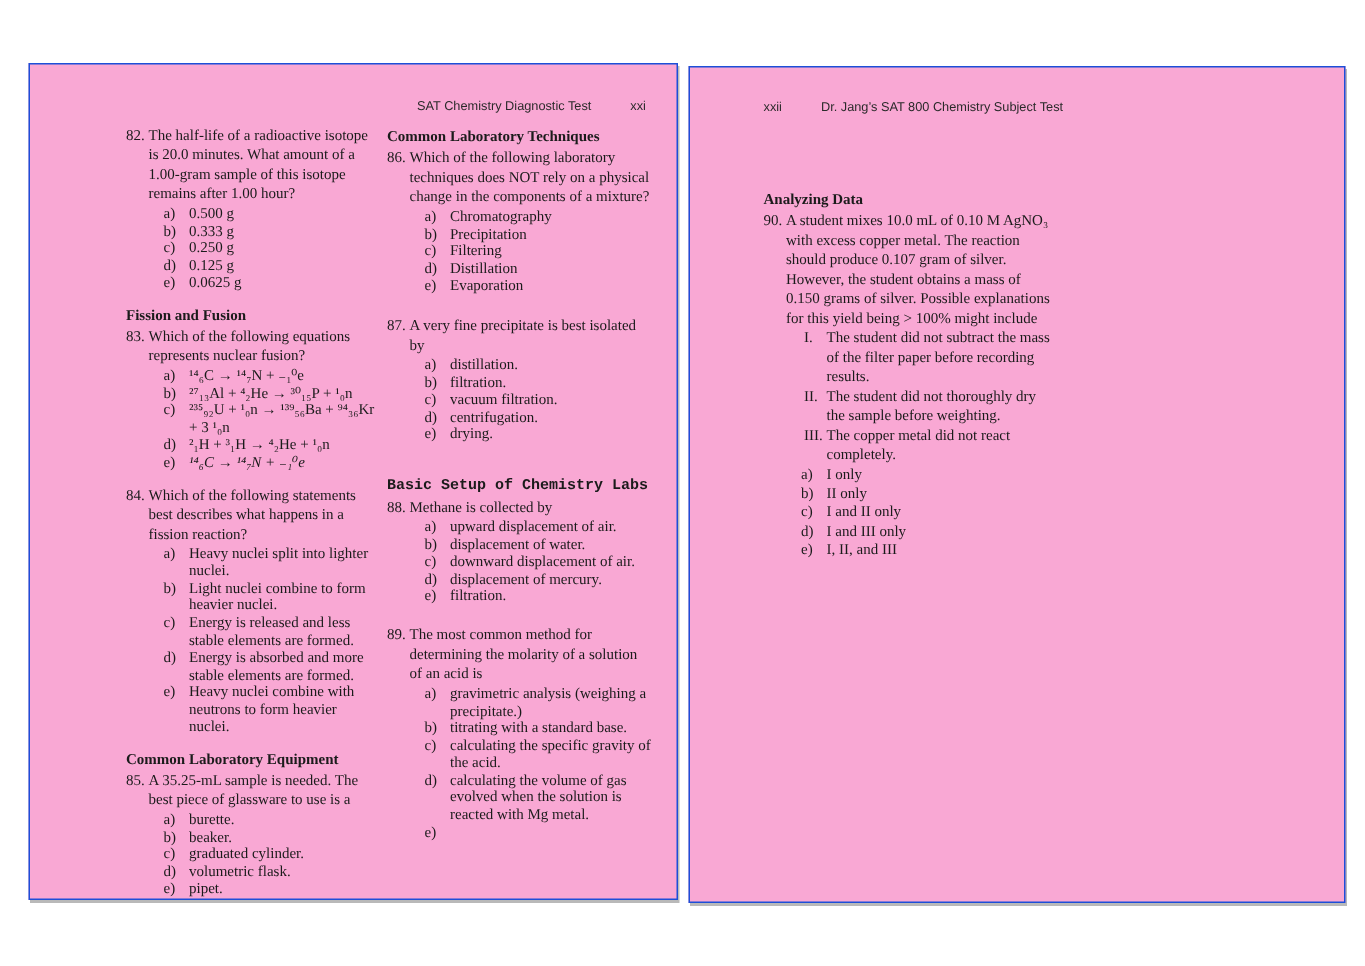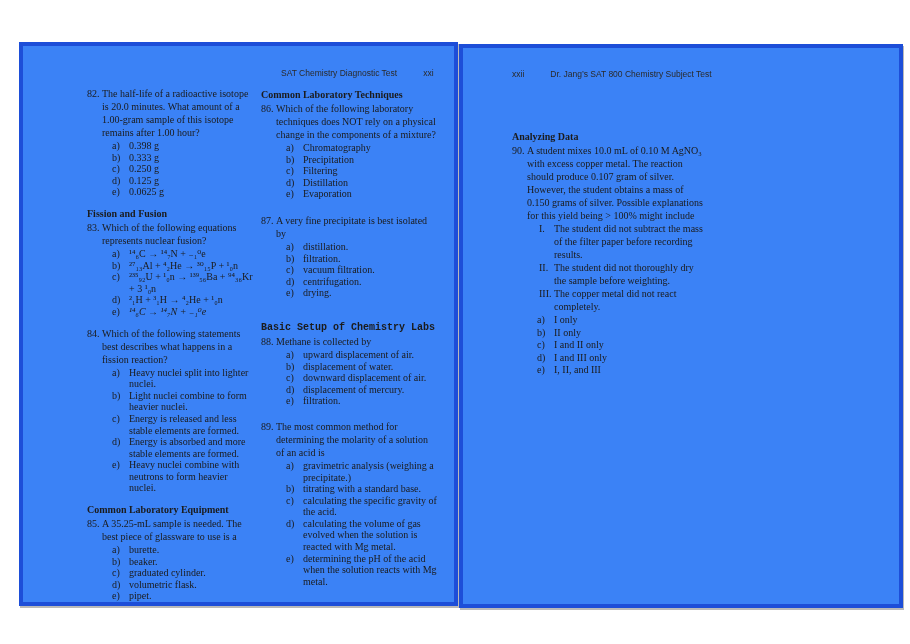--- a/index.html
+++ b/index.html
@@ -1,18 +1,18 @@
 <!DOCTYPE html>
 <html><head>
 <meta charset="utf-8">
 <style>
   html,body{margin:0;padding:0;background:#ffffff;}
   body{position:relative;width:910px;height:644px;overflow:hidden;
        font-family:"Liberation Serif","DejaVu Serif",serif;color:#1b1b1b;}
-  .page{position:absolute;background:#3b82f6;border:4px solid #1d4ed8;
+  .page{position:absolute;background:#f9a8d4;border:1px solid #1d4ed8;
         box-shadow:1px 2px 0 #b9b9b9;overflow:hidden;}
   .page-left{left:19px;top:42px;width:431px;height:556px;}
   .page-right{left:459px;top:44px;width:436px;height:556px;}
   .hdr{position:absolute;font-family:"Liberation Sans",sans-serif;
        font-size:8.5px;color:#2a2a2a;white-space:nowrap;}
   .hdr-left{left:258px;top:22px;}
   .hdr-right{left:49px;top:21px;}
   .folio-gap{display:inline-block;width:26px;}
   .col{position:absolute;font-size:10px;line-height:13px;}
   .col1{left:64px;top:41px;width:169px;}
@@ -39,21 +39,21 @@
   <div class="hdr hdr-left">
     <span>SAT Chemistry Diagnostic Test</span><span class="folio-gap"></span><span>xxi</span>
   </div>
 
   <div class="col col1">
 
     <div class="q">
       <span class="qnum">82.</span>
       <div class="stem">The half-life of a radioactive isotope is 20.0 minutes. What amount of a 1.00-gram sample of this isotope remains after 1.00 hour?</div>
       <div class="opts">
-        <div class="opt"><span class="ol">a)</span><span class="ot">0.398 g</span></div>
+        <div class="opt"><span class="ol">a)</span><span class="ot">0.500 g</span></div>
         <div class="opt"><span class="ol">b)</span><span class="ot">0.333 g</span></div>
         <div class="opt"><span class="ol">c)</span><span class="ot">0.250 g</span></div>
         <div class="opt"><span class="ol">d)</span><span class="ot">0.125 g</span></div>
         <div class="opt"><span class="ol">e)</span><span class="ot">0.0625 g</span></div>
       </div>
     </div>
 
     <div class="heading">Fission and Fusion</div>
 
     <div class="q">
@@ -139,21 +139,21 @@
     </div>
 
     <div class="q" style="margin-top:13px;">
       <span class="qnum">89.</span>
       <div class="stem">The most common method for determining the molarity of a solution of an acid is</div>
       <div class="opts">
         <div class="opt"><span class="ol">a)</span><span class="ot">gravimetric analysis (weighing a precipitate.)</span></div>
         <div class="opt"><span class="ol">b)</span><span class="ot">titrating with a standard base.</span></div>
         <div class="opt"><span class="ol">c)</span><span class="ot">calculating the specific gravity of the acid.</span></div>
         <div class="opt"><span class="ol">d)</span><span class="ot">calculating the volume of gas evolved when the solution is reacted with Mg metal.</span></div>
-        <div class="opt"><span class="ol">e)</span><span class="ot">determining the pH of the acid when the solution reacts with Mg metal.</span></div>
+        <div class="opt"><span class="ol">e)</span></div>
       </div>
     </div>
 
   </div>
 </div>
 
 <div class="page page-right">
   <div class="hdr hdr-right">
     <span>xxii</span><span class="folio-gap"></span><span>Dr. Jang’s SAT 800 Chemistry Subject Test</span>
   </div>

